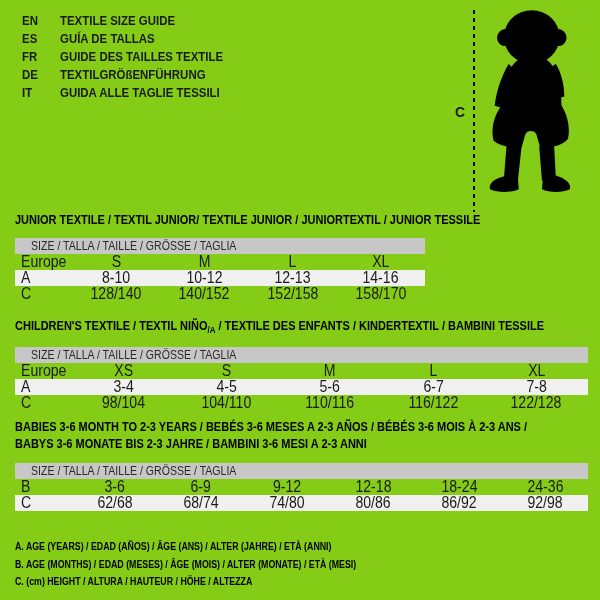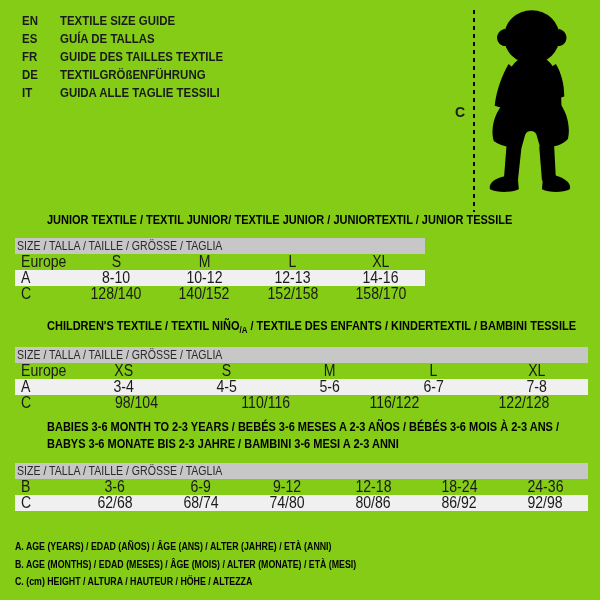--- a/index.html
+++ b/index.html
@@ -16,32 +16,32 @@
   .lang-row{height:18px;line-height:18px;font-weight:bold;font-size:13px;letter-spacing:0;}
   .lang-code{width:38px;}
 
   
   .dash-line{position:absolute;left:473px;top:10px;width:2px;height:202px;
     background:repeating-linear-gradient(to bottom,#000 0 4px,transparent 4px 8px);}
   .c-label{position:absolute;left:455px;top:104px;font-weight:bold;font-size:14px;}
   .baby-svg{position:absolute;left:478px;top:5px;}
 
   
-  .t-title{position:absolute;left:15px;font-weight:bold;font-size:12.5px;line-height:17px;color:#000;margin-left:32px;}
+  .t-title{position:absolute;left:15px;font-weight:bold;font-size:12.5px;line-height:17px;color:#000;}
   .title1{top:212px;}
   .title2{top:318px;}
   .title3{top:419px;text-decoration:underline;}
   .sub-a{font-size:9px;vertical-align:-3px;}
 
   
   .tbl{position:absolute;left:15px;}
   .t1{top:238px;width:410px;}
   .t2{top:347px;width:573px;}
   .t3{top:463px;width:573px;}
-  .size-bar{height:16px;line-height:16px;background:#c7c7c7;padding-left:2px;font-size:12px;color:#2a2a2a;}
+  .size-bar{height:16px;line-height:16px;background:#c7c7c7;padding-left:16px;font-size:12px;color:#2a2a2a;}
   .trow{display:flex;height:16px;line-height:16px;font-size:16px;color:#1a1a1a;}
   .trow.alt{background:#f0f0f0;}
   .tlab{width:57px;padding-left:6px;box-sizing:border-box;}
   .tcell{flex:1;text-align:center;}
 
   
   .legend{position:absolute;left:15px;top:538px;}
   .legend-row{height:17.5px;line-height:17.5px;font-weight:bold;font-size:10px;color:#000;}
 </style>
 </head>
@@ -134,20 +134,21 @@
       <span class="tlab"><span class="cnd">A</span></span>
       <span class="tcell"><span class="cndc">3-4</span></span>
       <span class="tcell"><span class="cndc">4-5</span></span>
       <span class="tcell"><span class="cndc">5-6</span></span>
       <span class="tcell"><span class="cndc">6-7</span></span>
       <span class="tcell"><span class="cndc">7-8</span></span>
     </div>
     <div class="trow">
       <span class="tlab"><span class="cnd">C</span></span>
       <span class="tcell"><span class="cndc">98/104</span></span>
+      <span class="tcell"><span class="cndc">104/110</span></span>
       <span class="tcell"><span class="cndc">110/116</span></span>
       <span class="tcell"><span class="cndc">116/122</span></span>
       <span class="tcell"><span class="cndc">122/128</span></span>
     </div>
   </div>
 
   <div class="t-title title3">
     <div><span class="cnd">BABIES 3-6 MONTH TO 2-3 YEARS / BEBÉS 3-6 MESES A 2-3 AÑOS / BÉBÉS 3-6 MOIS À 2-3 ANS /</span></div>
     <div><span class="cnd">BABYS 3-6 MONATE BIS 2-3 JAHRE / BAMBINI 3-6 MESI A 2-3 ANNI</span></div>
   </div>

